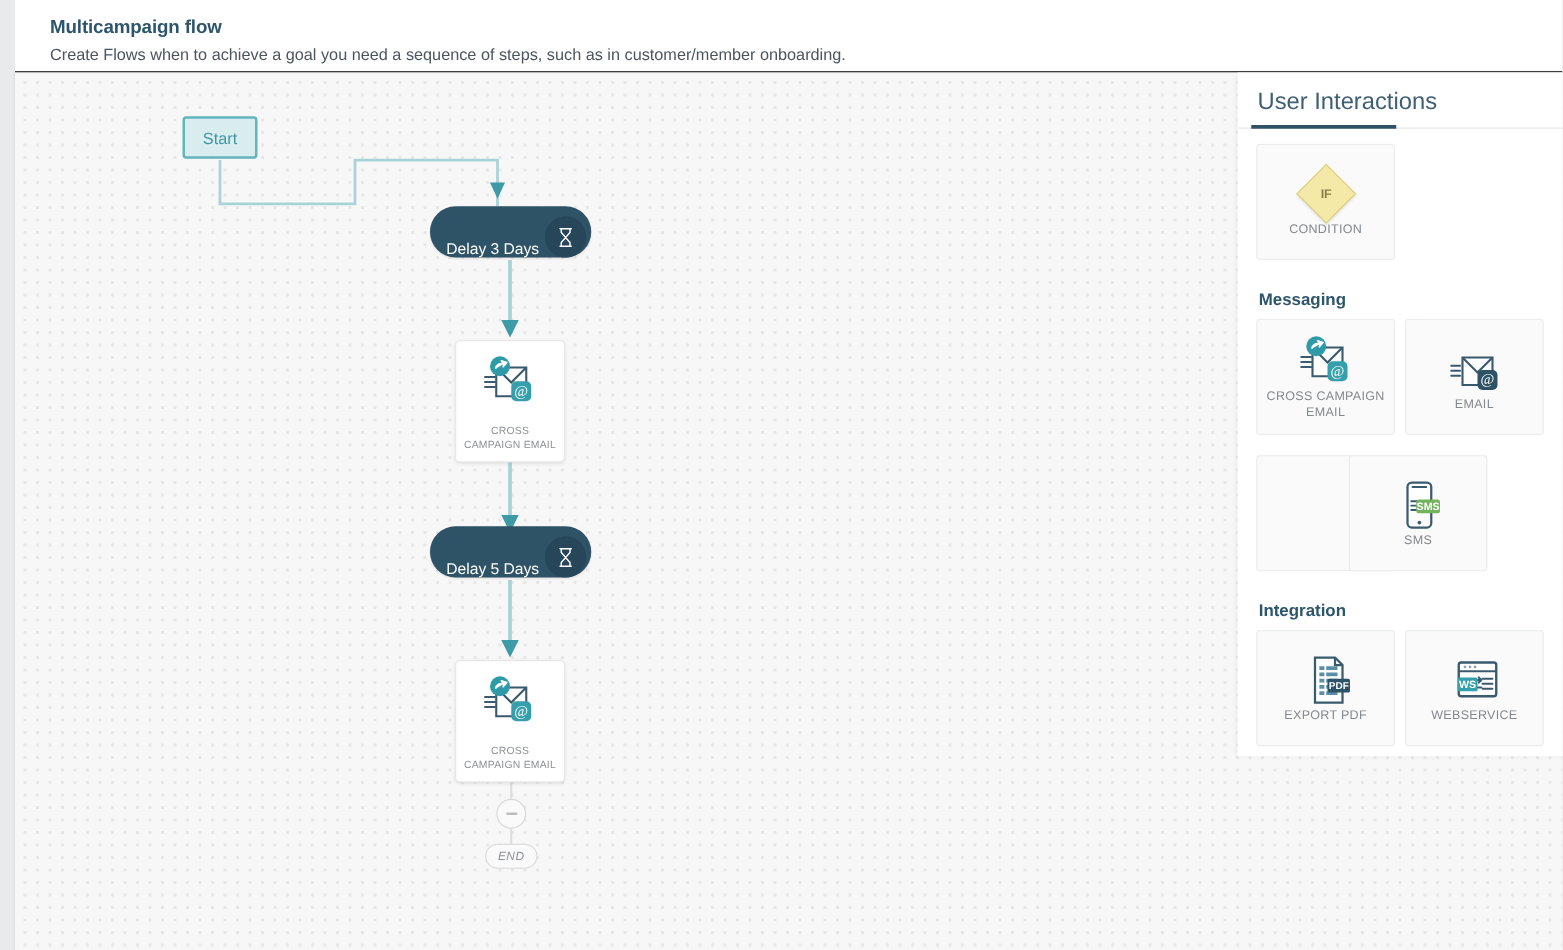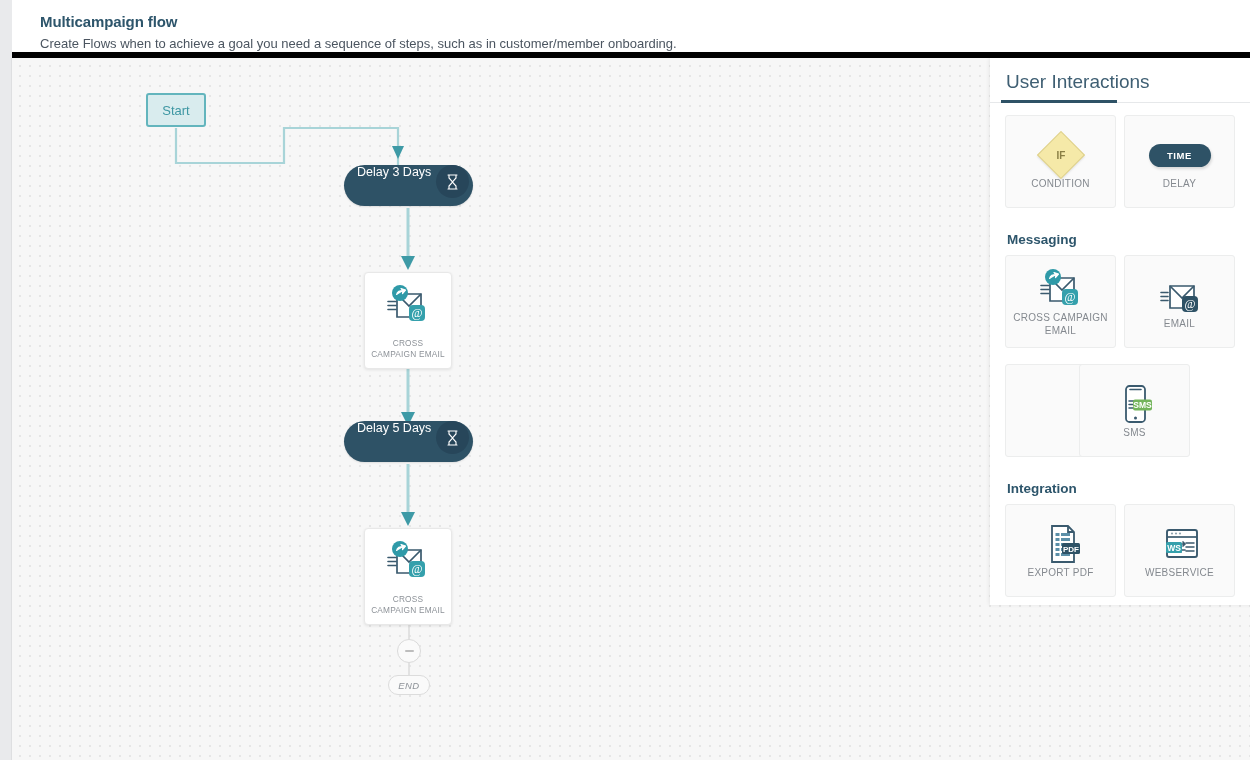--- a/index.html
+++ b/index.html
@@ -9,21 +9,21 @@
     font-family: "Liberation Sans", sans-serif;
     background: #e9eaec;
     overflow: hidden;
   }
   #app { position: relative; width: 1250px; height: 760px; }
 
   
   #header {
     position: absolute; left: 12px; top: 0; width: 1238px; height: 58px;
     background: #ffffff;
-    border-bottom: 6px solid #000000;
+    border-bottom: 1px solid #000000;
   }
   #header-title {
     position: absolute; left: 28px; top: 13px;
     font-size: 15px; font-weight: bold; color: #2d556b;
     letter-spacing: -0.1px;
   }
   #header-sub {
     position: absolute; left: 28px; top: 36px;
     font-size: 13px; color: #4b5560;
   }
@@ -57,21 +57,21 @@
     border-radius: 3px;
     display: flex; align-items: center; justify-content: center;
     font-size: 13px; color: #3e97a3;
     cursor: pointer;
   }
 
   .delay-node {
     width: 129px; height: 41px;
     background: #2e5266;
     border-radius: 21px;
-    display: flex; align-items: flex-start;
+    display: flex; align-items: flex-end;
     cursor: pointer;
     box-shadow: 0 1px 2px rgba(0,0,0,0.10);
   }
   .delay-label {
     flex: 1; padding-left: 13px;
     font-size: 12.5px; color: #ffffff;
   }
   .delay-icon-wrap {
     width: 33px; height: 33px; margin-right: 4px;
     border-radius: 50%;
@@ -330,26 +330,20 @@
 
       <div class="card-row">
         <div class="pal-card">
           <span class="pal-icon">
             <span class="if-diamond">
               <span class="if-text">IF</span>
             </span>
           </span>
           <span class="pal-label">CONDITION</span>
         </div>
-        <div class="pal-card">
-          <span class="pal-icon">
-            <span class="time-pill">TIME</span>
-          </span>
-          <span class="pal-label">DELAY</span>
-        </div>
       </div>
 
       <div class="section-title">Messaging</div>
       <div class="card-row">
         <div class="pal-card">
           <span class="pal-icon">
             <svg width="46" height="42" viewBox="0 0 46 42">
               <g stroke="#3a5a6e" stroke-width="1.6" fill="none" stroke-linecap="round">
                 <line x1="3" y1="17.5" x2="11" y2="17.5"></line>
                 <line x1="3" y1="21.5" x2="11" y2="21.5"></line>

